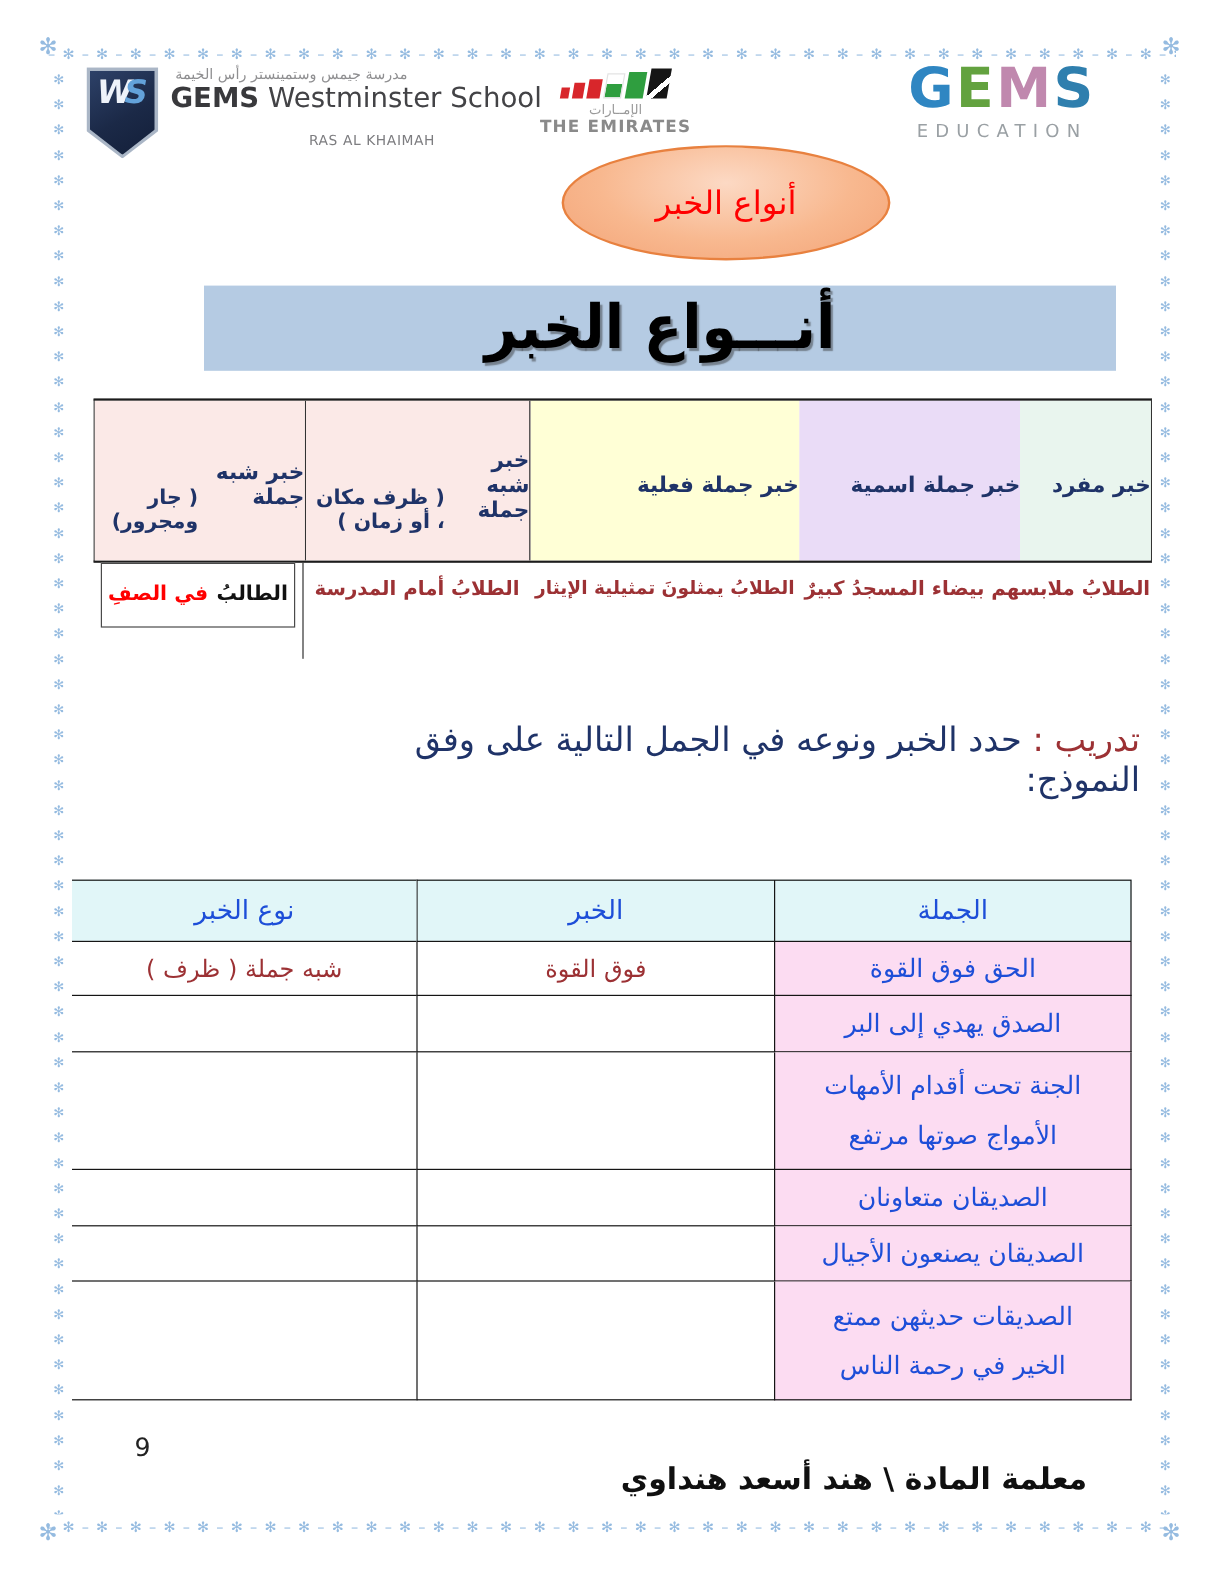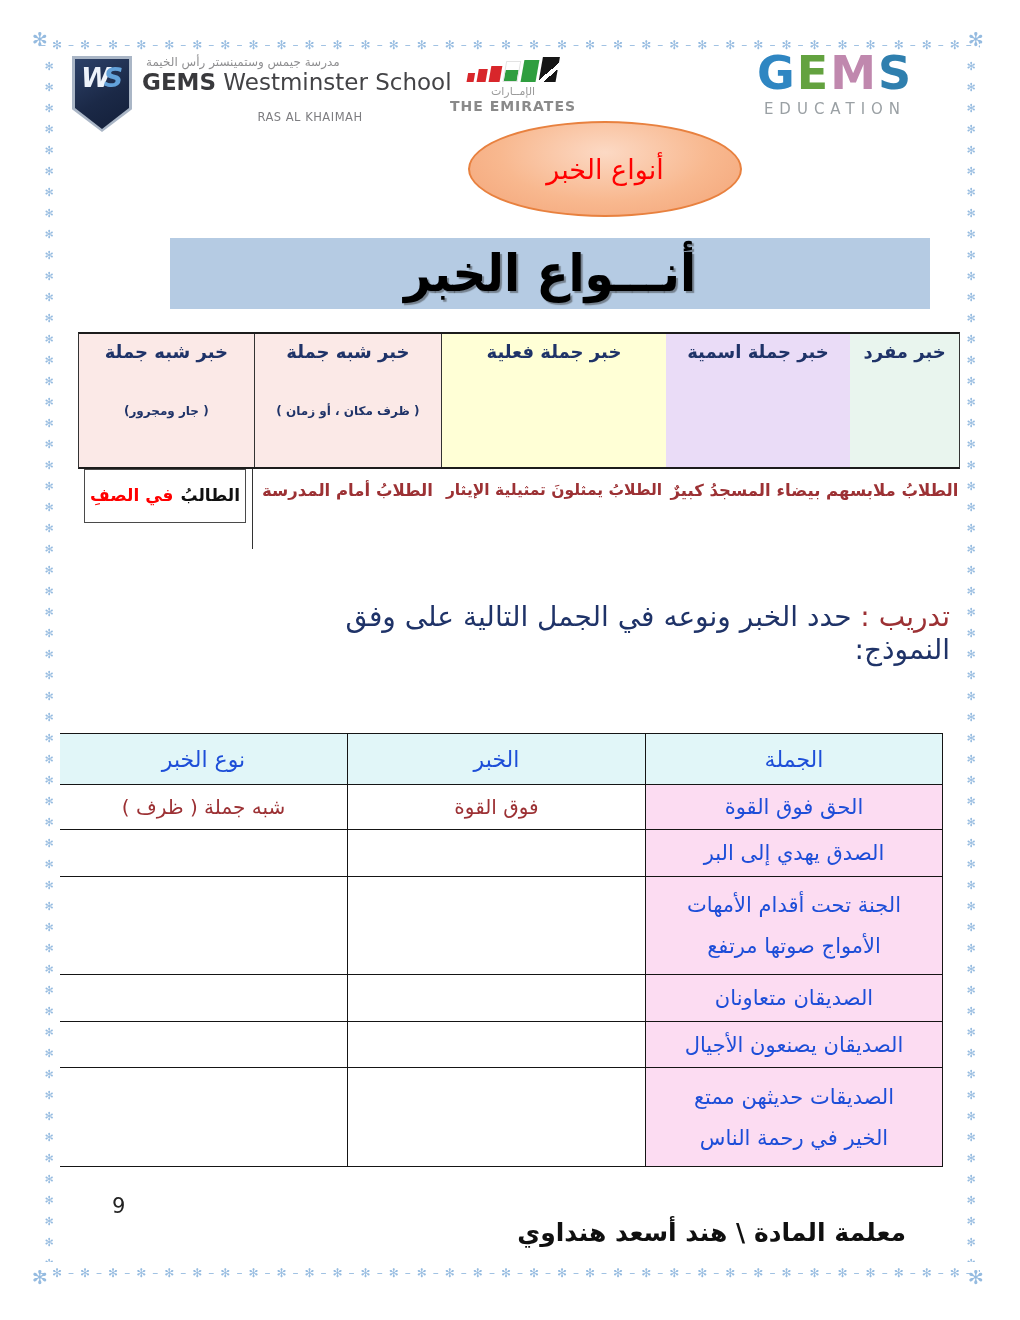--- a/index.html
+++ b/index.html
@@ -63,28 +63,28 @@
   
   .banner{left:170px;top:238px;width:760px;height:71px;background:var(--banner-blue,#b5cbe3);
           display:flex;align-items:center;justify-content:center;}
   .banner-text{font-size:47px;font-weight:bold;color:#000;direction:rtl;
                text-shadow:2px 2px 1px rgba(40,40,40,.45);transform:scaleY(1.08);}
 
   
   .types-table{left:78px;top:332px;width:882px;direction:rtl;}
   .tt-head{display:flex;height:133px;border-top:2px solid #1c1c1c;border-bottom:2px solid #1c1c1c;
            border-left:1.5px solid #333;border-right:1.5px solid #333;}
-  .tt-cell{display:flex;flex-direction:column;align-items:center;padding-top:7px;
+  .tt-cell{display:flex;align-items:center;padding-top:7px;
            color:var(--navy,#1f3368);font-weight:bold;font-size:18px;box-sizing:border-box;}
   .w-mufrad{width:109px;background:var(--mint,#e9f5ee);}
   .w-ismiyya{width:185px;background:var(--lavender,#eadcf7);}
   .w-filiyya{width:224px;background:var(--pale-yellow,#ffffd6);}
   .w-zarf{width:189px;background:var(--pale-pink,#fbe9e7);border-left:1.5px solid #333;border-right:1.5px solid #333;}
   .w-jar{width:175px;background:var(--pale-pink,#fbe9e7);}
-  .tt-sub{margin-top:42px;font-size:12px;}
+  .tt-sub{margin-top:42px;font-size:17px;}
   .tt-examples{display:flex;height:80px;}
   .tt-ex{display:flex;align-items:flex-start;justify-content:center;padding-top:10px;text-align:center;
          color:var(--dark-red,#9c3134);font-weight:bold;font-size:16.5px;line-height:1.5;box-sizing:border-box;background:transparent;}
   .tt-ex.w-zarf,.tt-ex.w-jar,.tt-ex.w-mufrad,.tt-ex.w-ismiyya,.tt-ex.w-filiyya{background:transparent;}
   .tt-ex.w-zarf{border-left:none;border-right:none;}
   .tt-ex.w-filiyya{font-size:15.5px;}
   .tt-ex.w-jar{border-right:1.5px solid #333;padding-top:0;}
   .jar-box{margin:0 3px;border:1.6px solid #4a4a4a;background:#fff;height:54px;width:162px;
            display:flex;align-items:center;justify-content:center;gap:7px;font-size:17px;box-sizing:border-box;}
   .jar-subject{color:#111;}

